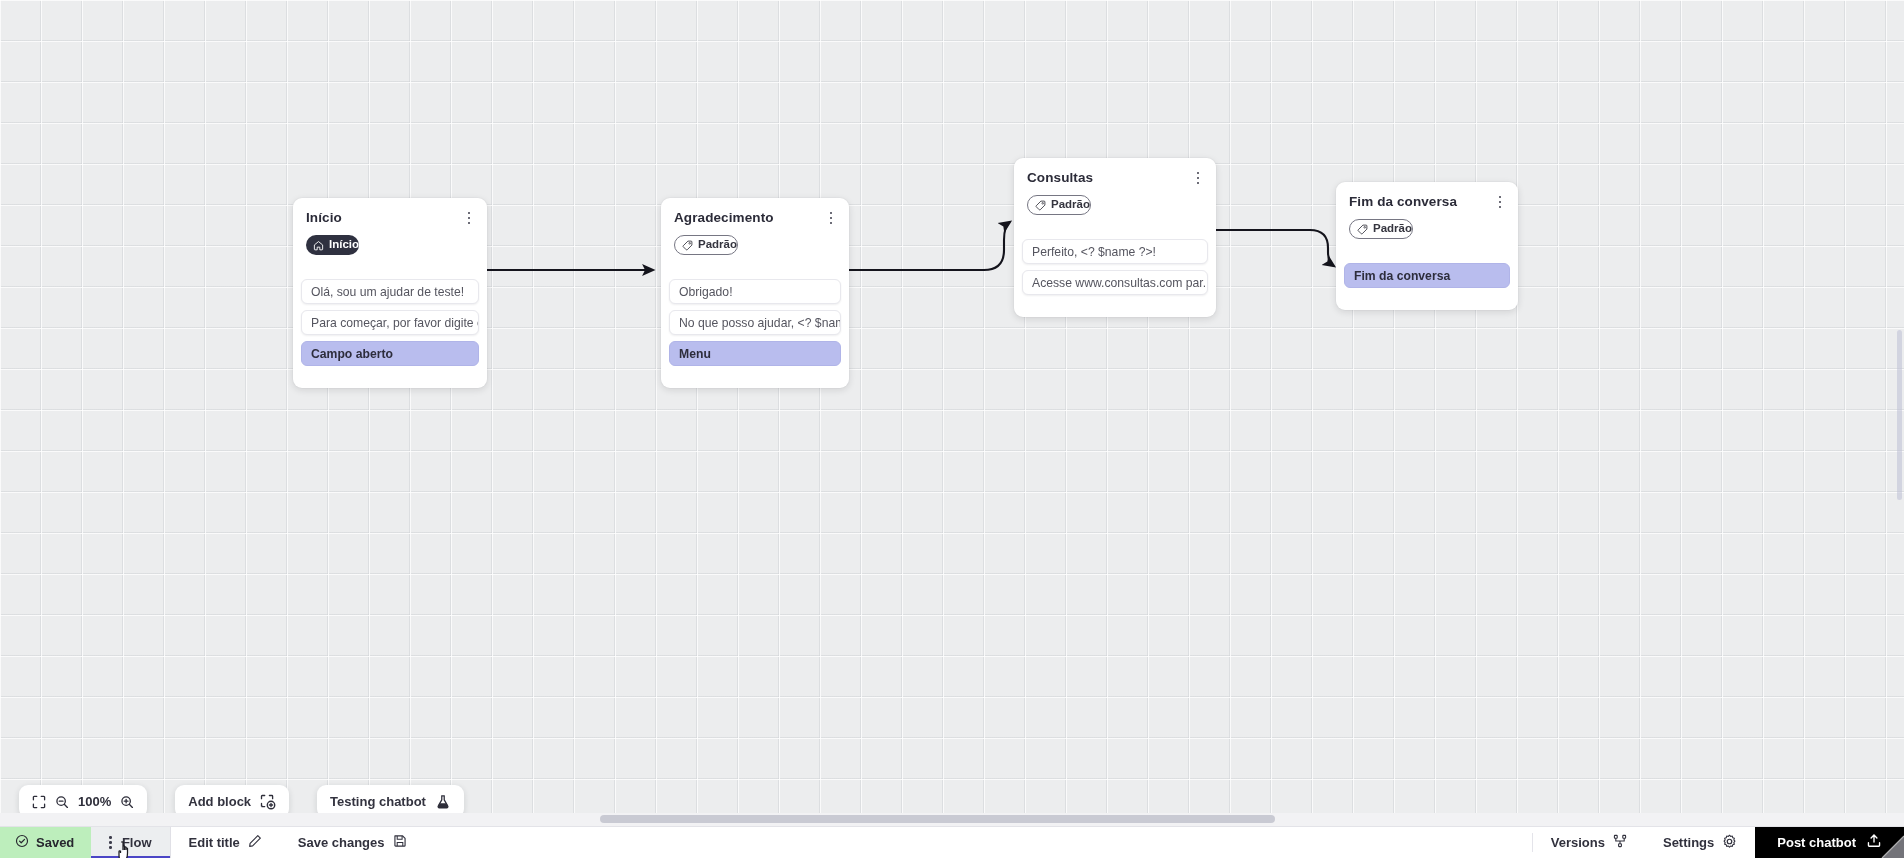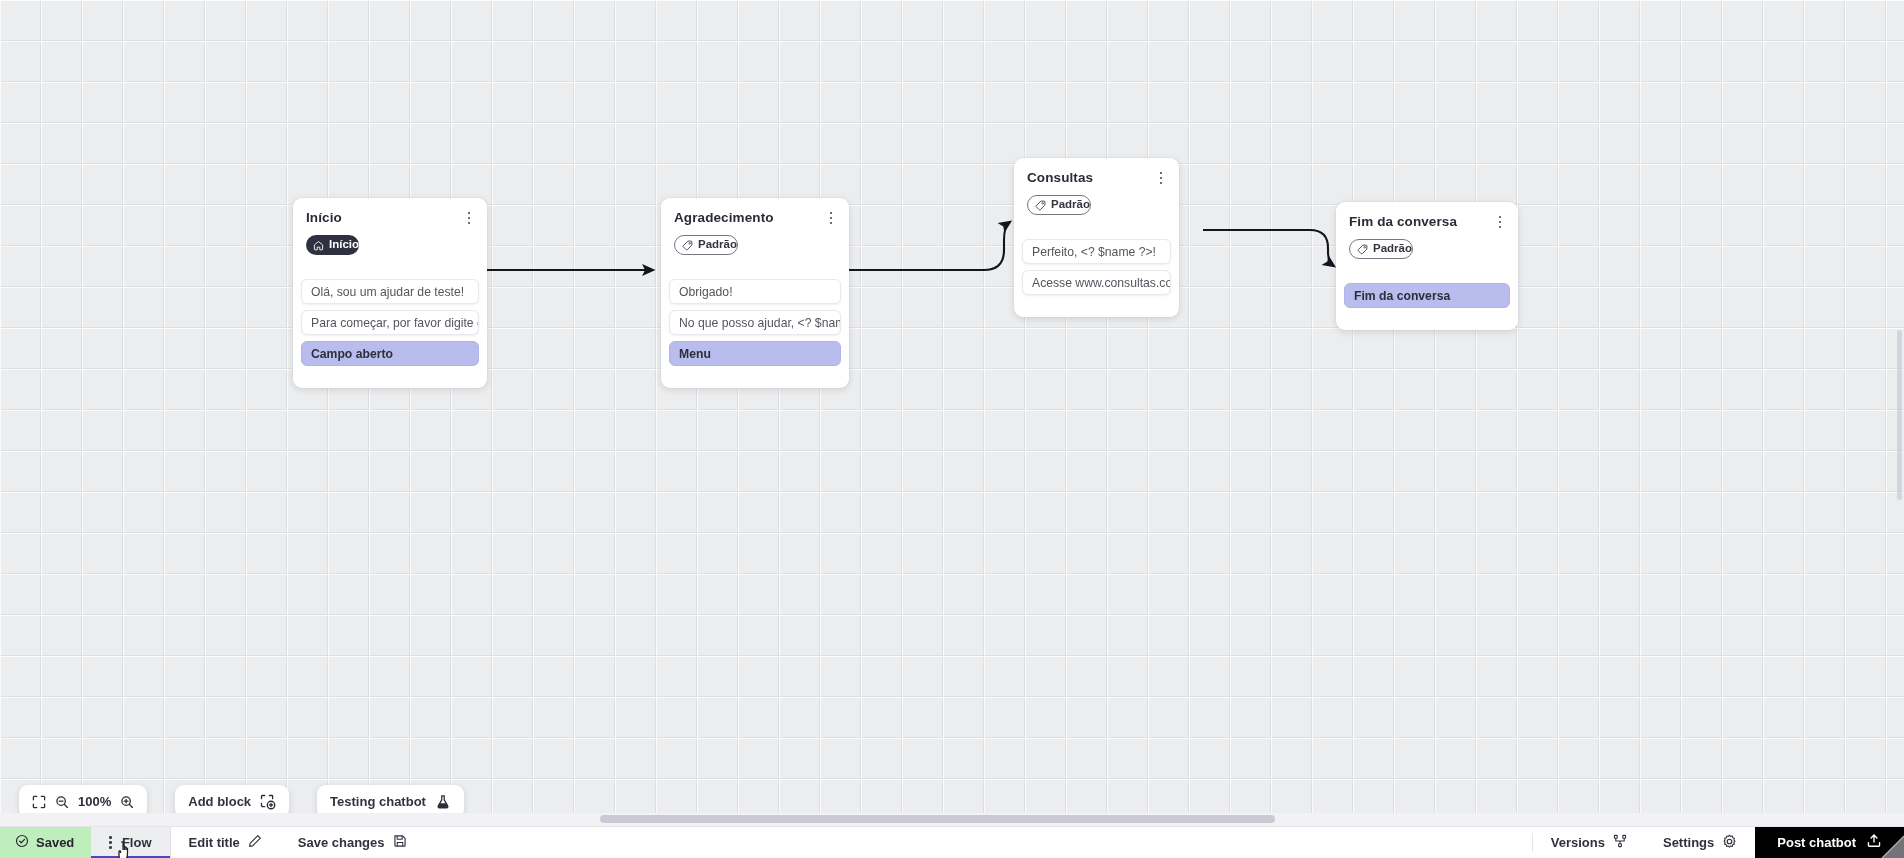--- a/index.html
+++ b/index.html
@@ -338,21 +338,21 @@
         <span>Padrão</span>
       </span>
     </div>
     <div class="rows">
       <div class="row msg">Obrigado!</div>
       <div class="row msg">No que posso ajudar, &lt;? $name ...</div>
       <div class="row action">Menu</div>
     </div>
   </div>
 
-  <div class="node" style="left:1014px; top:158px; width:165px;">
+  <div class="node" style="left:1014px; top:158px; width:202px;">
     <div class="node-head">
       <div class="node-title">Consultas</div>
       <div class="kebab">
         <i></i>
           <i></i>
           <i></i>
       </div>
       <span class="badge default">
         <span>
           <svg width="11" height="11" viewBox="0 0 16 16" fill="none">
@@ -362,21 +362,21 @@
         </span>
         <span>Padrão</span>
       </span>
     </div>
     <div class="rows">
       <div class="row msg">Perfeito, &lt;? $name ?&gt;!</div>
       <div class="row msg">Acesse www.consultas.com par...</div>
     </div>
   </div>
 
-  <div class="node" style="left:1336px; top:202px; width:182px;">
+  <div class="node" style="left:1336px; top:182px; width:182px;">
     <div class="node-head">
       <div class="node-title">Fim da conversa</div>
       <div class="kebab">
         <i></i>
           <i></i>
           <i></i>
       </div>
       <span class="badge default">
         <span>
           <svg width="11" height="11" viewBox="0 0 16 16" fill="none">

